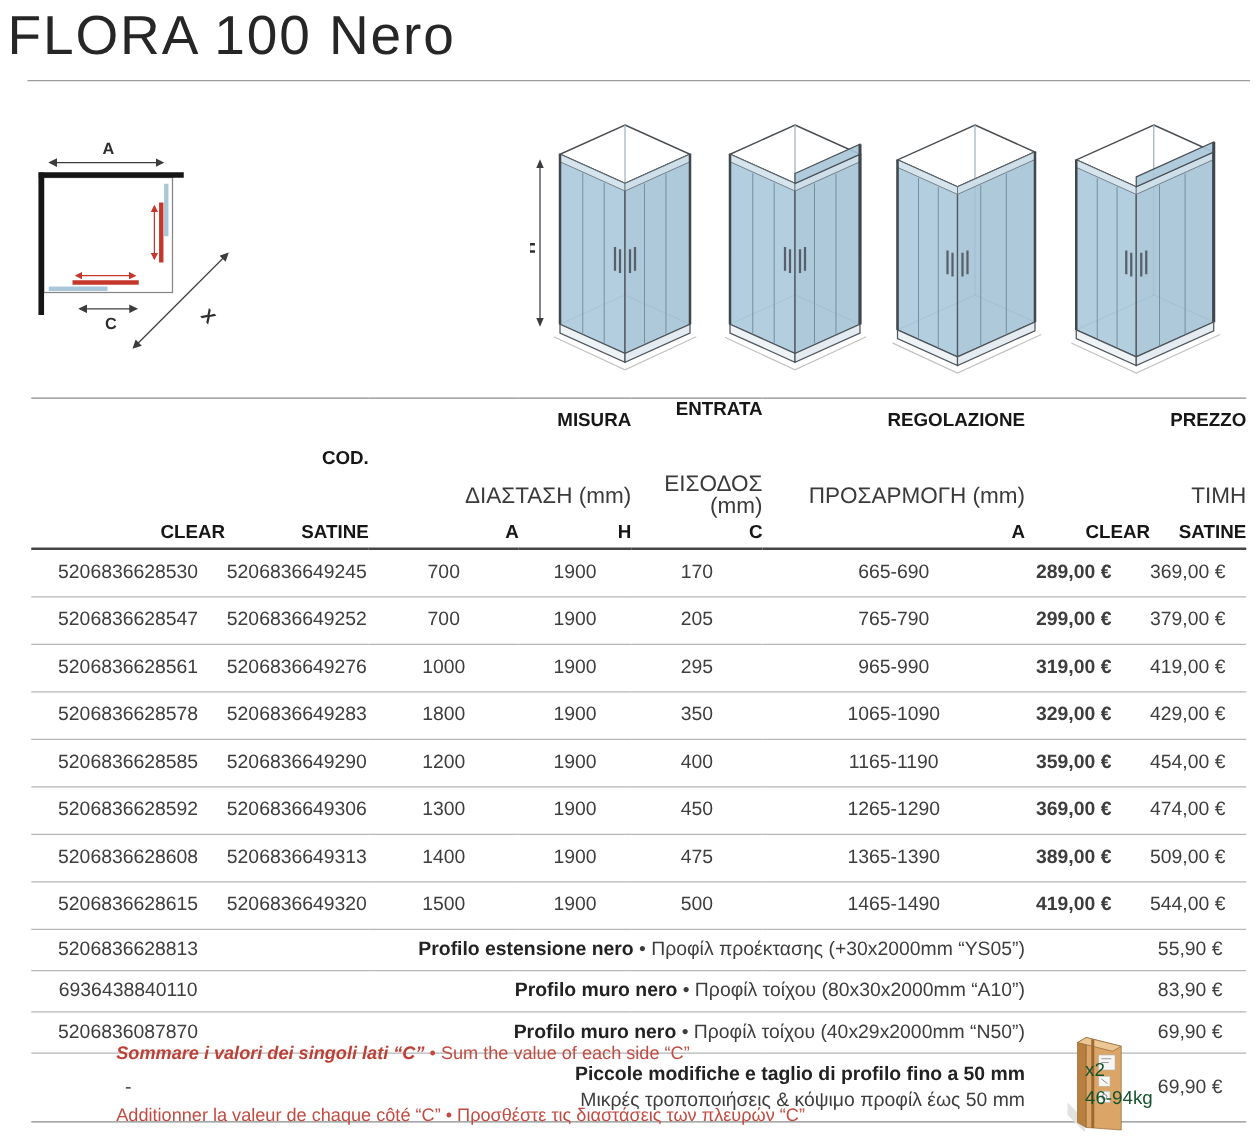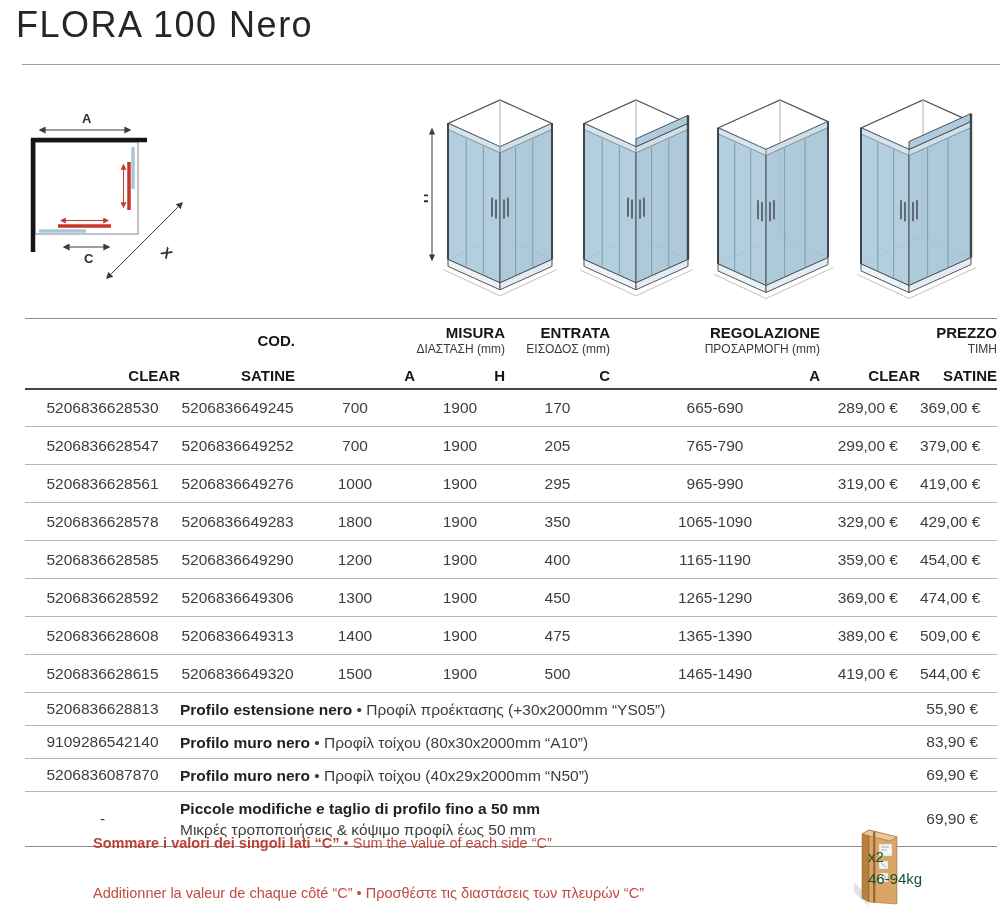--- a/index.html
+++ b/index.html
@@ -1,50 +1,50 @@
 <!DOCTYPE html>
 <html><head>
 <meta charset="utf-8">
 <style>
   html,body{margin:0;padding:0;background:#fff;}
   .page{position:relative;width:1005px;height:910px;background:#fff;overflow:hidden;
         font-family:"Liberation Sans",sans-serif;}
 
   
-  .title{position:absolute;left:16px;top:4px;font-size:36px;font-weight:300;
+  .title{position:absolute;left:6px;top:4px;font-size:44px;font-weight:300;
          letter-spacing:1.5px;color:#262626;}
   .title-rule{position:absolute;left:22px;top:64px;width:978px;height:0;
               border-top:1px solid #9c9c9c;}
 
   
   .dg{position:absolute;}
 
   
   .spec-table{position:absolute;left:25px;top:318px;width:972px;border-collapse:collapse;
               table-layout:fixed;border-top:1px solid #8c8c8c;}
   .spec-table th{font-weight:bold;font-size:15px;color:#161616;padding:0;text-align:right;}
   .spec-table td{font-size:15.5px;color:#3d3d3d;padding:0;text-align:center;white-space:nowrap;}
   tr.h1{height:44px;}
   tr.h1 th{vertical-align:middle;line-height:17px;}
-  .gs{font-weight:normal;font-size:12px;color:#3a3a3a;}
+  .gs{font-weight:normal;font-size:18px;color:#3a3a3a;margin-top:43px;}
   tr.h2{height:26px;border-bottom:2px solid #454545;}
   tbody tr{border-bottom:1px solid #b6b6b6;}
   tbody tr:last-child{border-bottom:1px solid #8c8c8c;}
   tr.dr{height:38px;}
   tr.er{height:33px;}
   tr.tall{height:55px;}
-  td.desc{text-align:left;line-height:21px;}
+  td.desc{text-align:right;line-height:21px;}
   .b{font-weight:bold;color:#222;}
-  td.p7{text-align:right;padding-right:22px;}
+  td.p7{text-align:center;padding-right:22px;font-weight:bold;}
   td.p8{text-align:right;padding-right:19px;}
   .red{color:#c5372b;}
 
   
   .note{position:absolute;left:93px;font-size:14.5px;color:#c24b41;white-space:nowrap;}
-  .note .b{color:#bd4036;font-weight:bold;}
+  .note .b{color:#bd4036;font-weight:bold;font-style:italic;}
   .pack-labels{position:absolute;left:868px;top:846px;font-size:15px;color:#14532d;line-height:22px;}
   svg text{font-family:"Liberation Sans",sans-serif;}
 </style>
 </head>
 <body>
 
 <div class="page">
 
   <div class="title">FLORA 100 Nero</div>
   <div class="title-rule"></div>
@@ -299,21 +299,21 @@
         <td class="p7">419,00 €</td>
         <td class="p8">544,00 €</td>
       </tr>
 
       <tr class="er">
         <td>5206836628813</td>
         <td class="desc" colspan="5"><span class="b">Profilo estensione nero</span><span> • Προφίλ προέκτασης (+30x2000mm “YS05”)</span></td>
         <td class="p8" colspan="2">55,90 €</td>
       </tr>
       <tr class="er">
-        <td>9109286542140</td>
+        <td>6936438840110</td>
         <td class="desc" colspan="5"><span class="b">Profilo muro nero</span><span> • Προφίλ τοίχου (80x30x2000mm “A10”)</span></td>
         <td class="p8" colspan="2">83,90 €</td>
       </tr>
       <tr class="er">
         <td>5206836087870</td>
         <td class="desc" colspan="5"><span class="b">Profilo muro nero</span><span> • Προφίλ τοίχου (40x29x2000mm “N50”)</span></td>
         <td class="p8" colspan="2">69,90 €</td>
       </tr>
       <tr class="er tall">
         <td>-</td>

